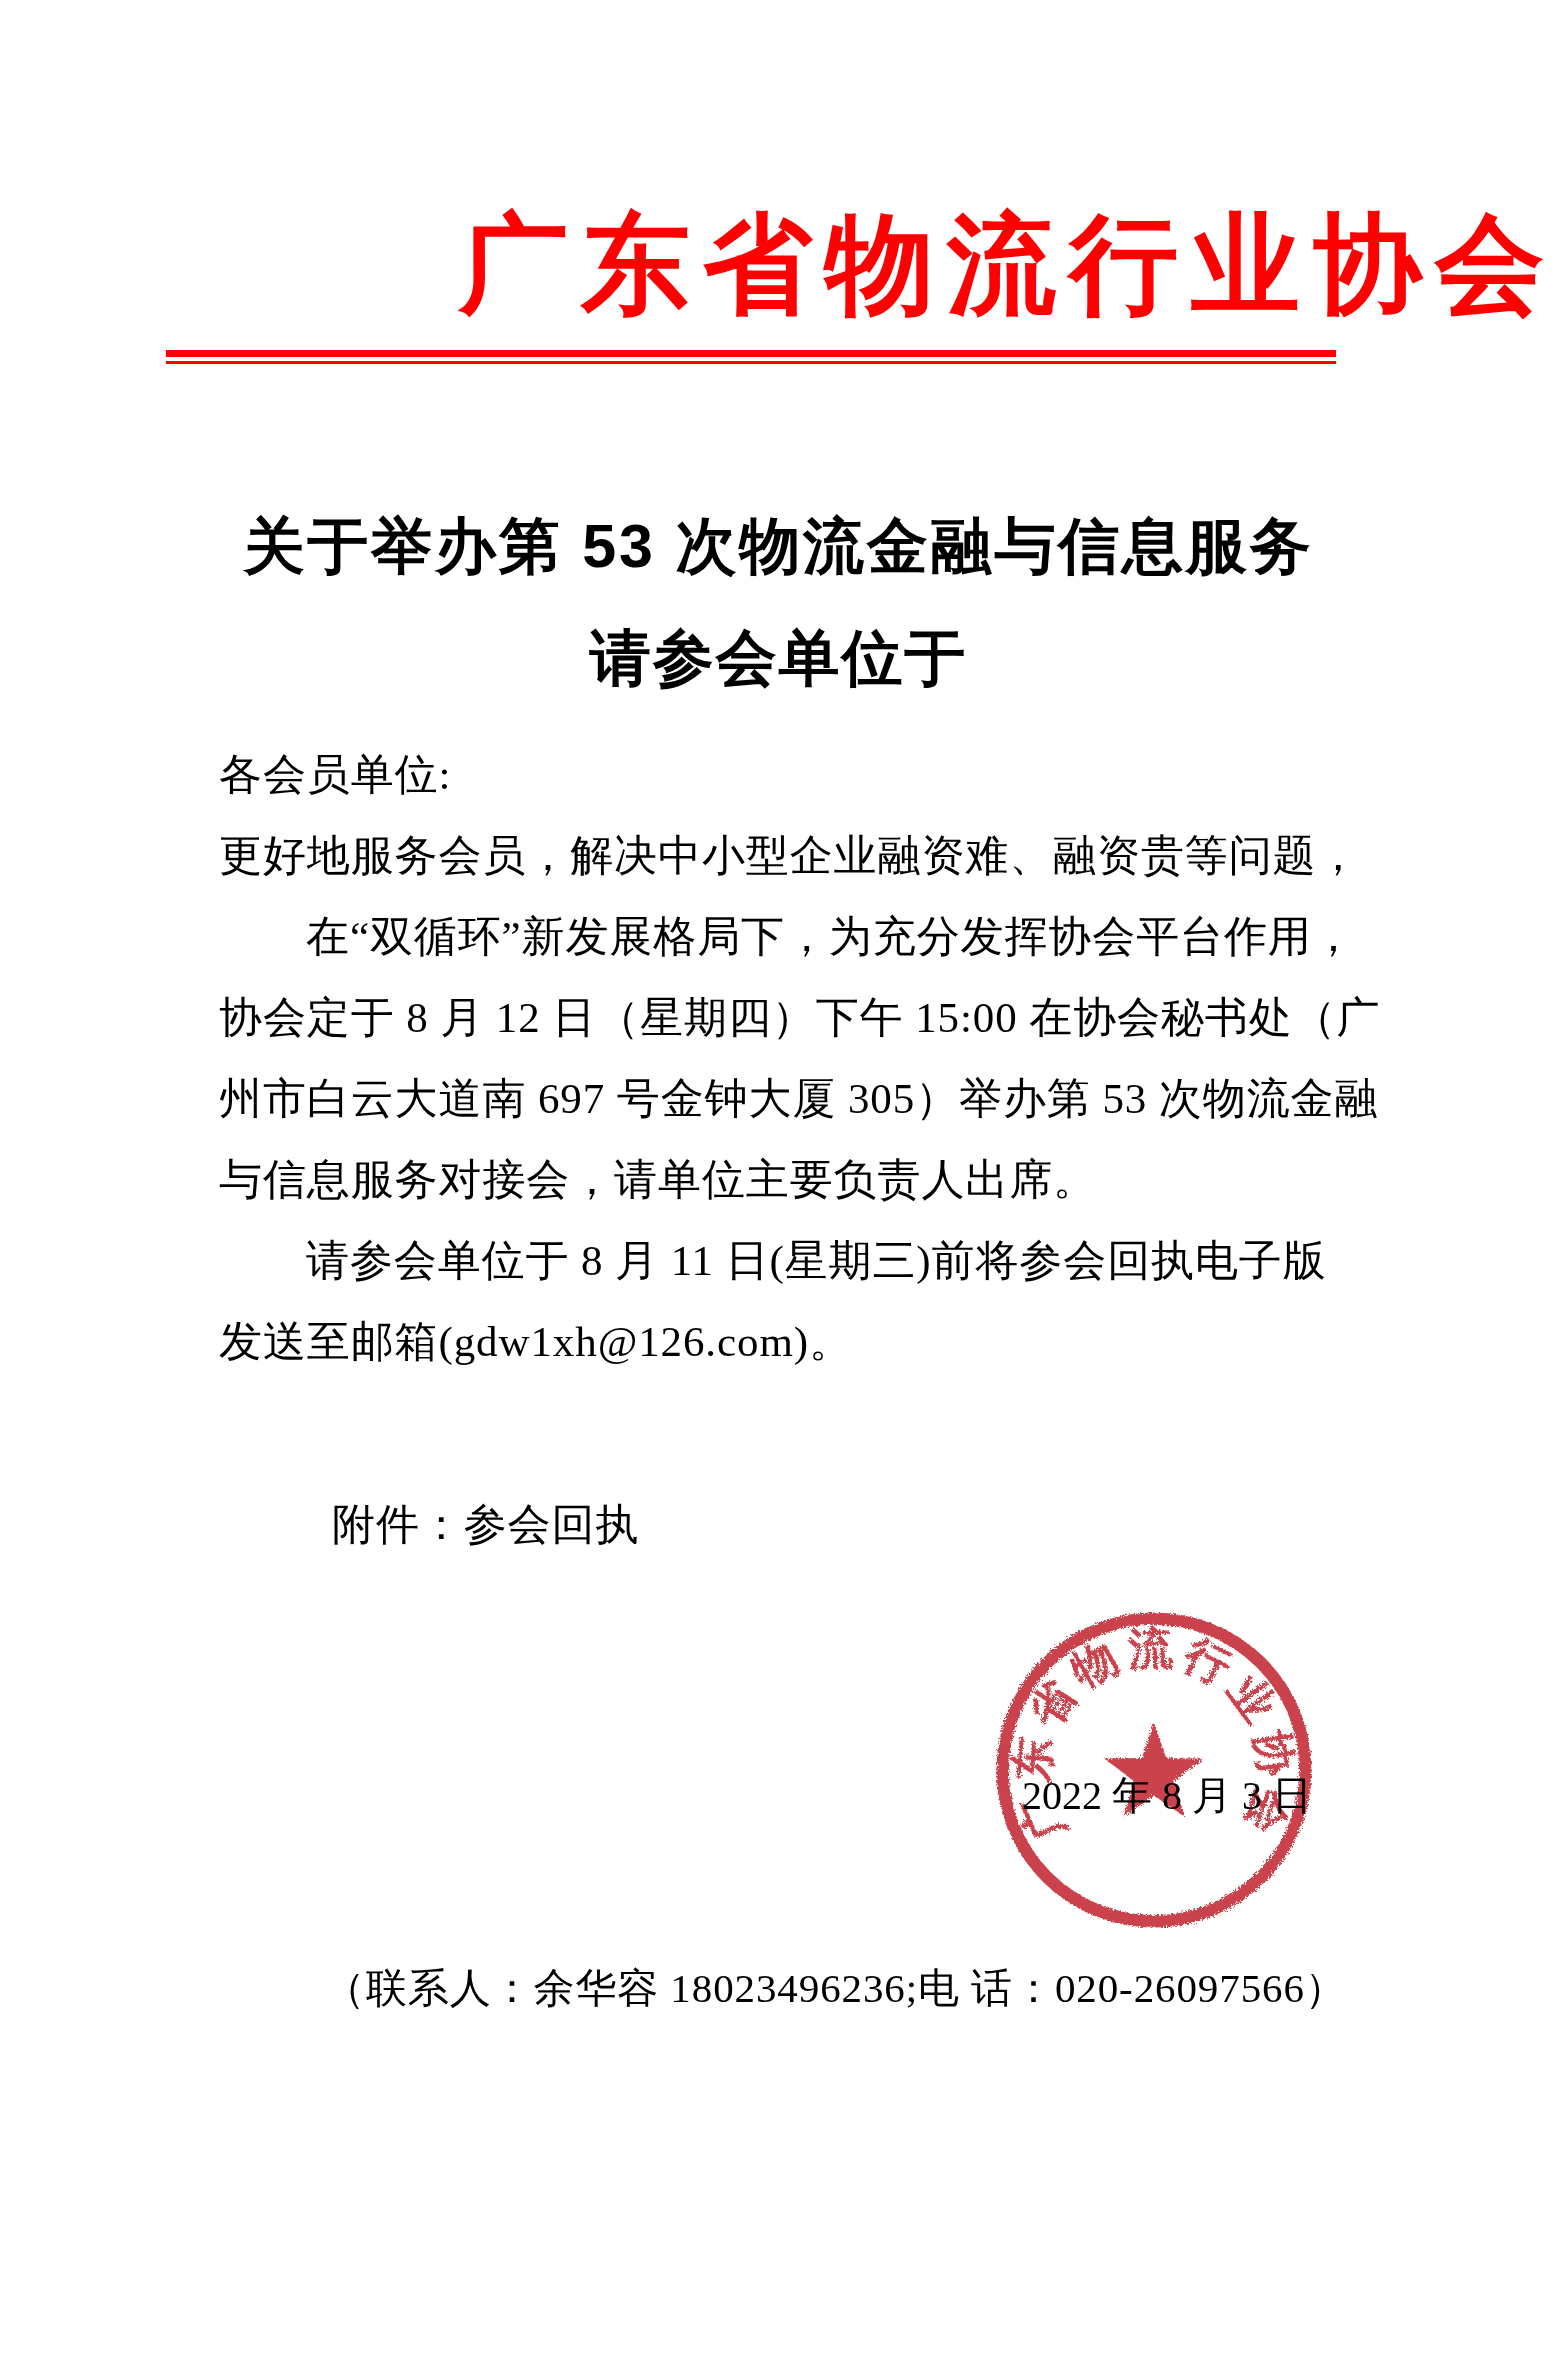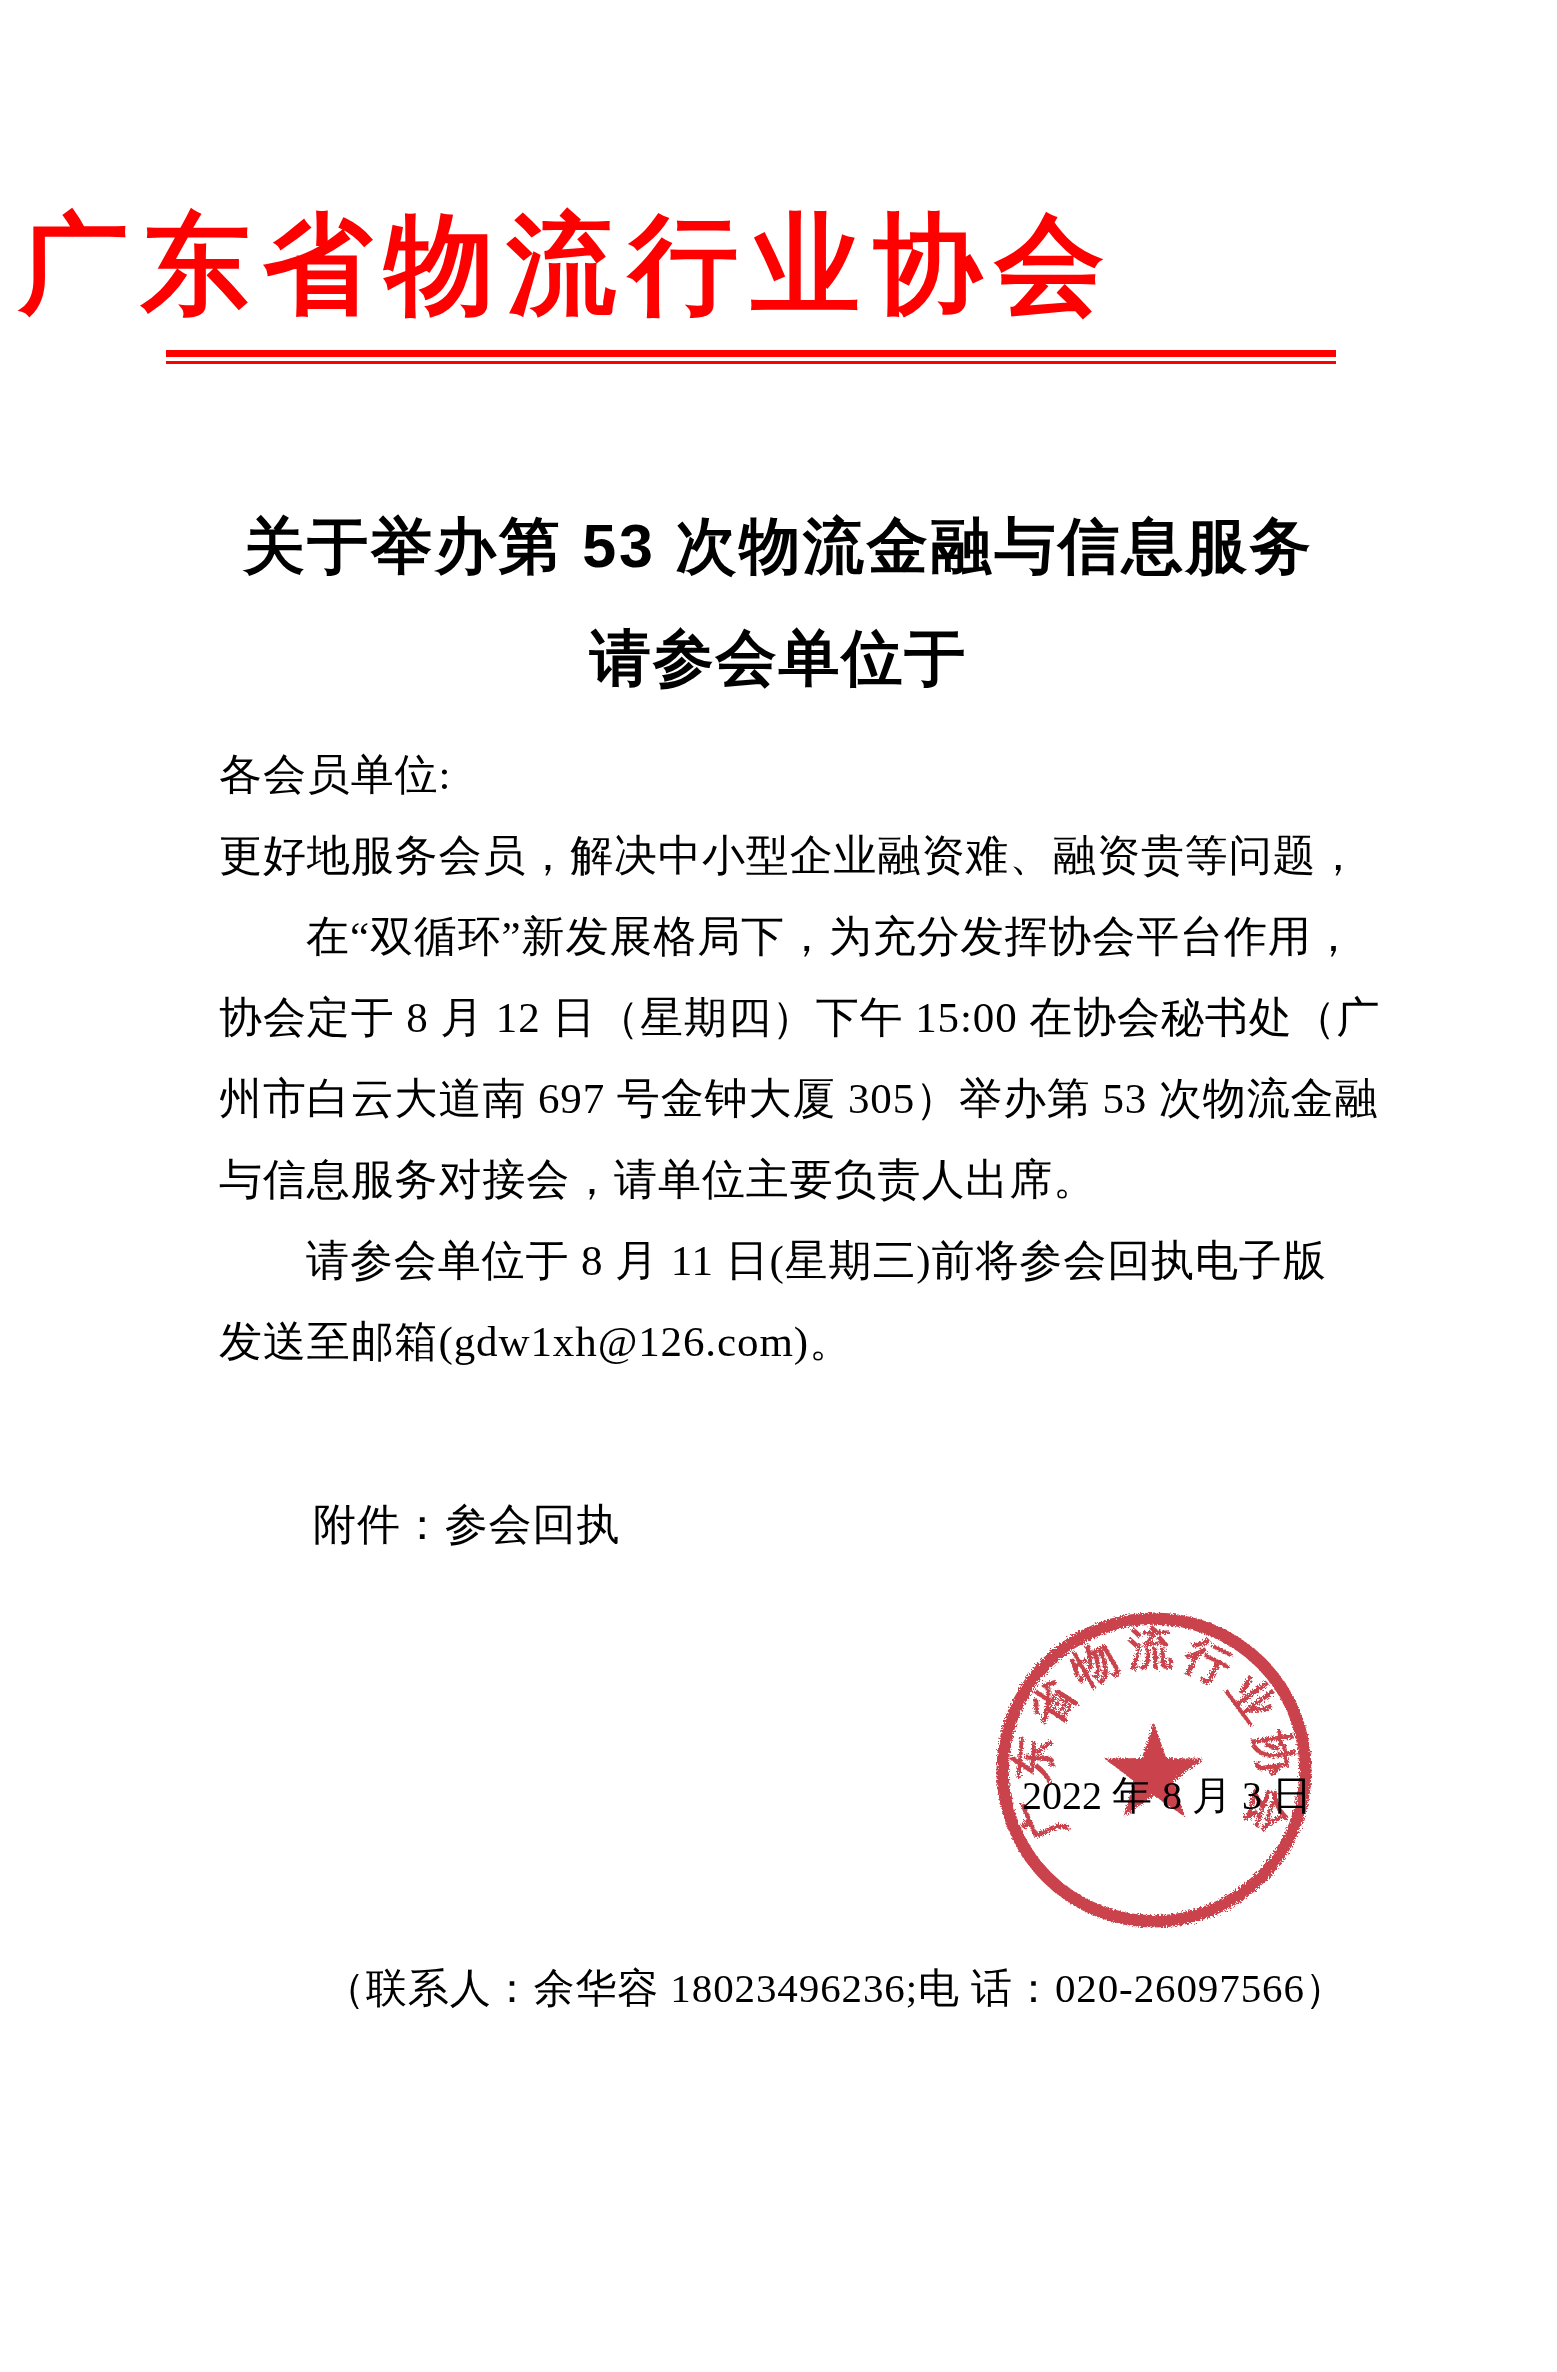--- a/index.html
+++ b/index.html
@@ -9,21 +9,21 @@
     margin:0 auto;
     background:#ffffff;
     font-family:"Liberation Serif","DejaVu Serif",serif;
     color:#000;
     overflow:hidden;
   }
   .abs{position:absolute;}
 
   .org-name{
     left:0;width:100%;top:209px;
-    text-align:left;
+    text-align:right;
     font-size:109px;line-height:1.05;
     font-weight:bold;
     color:#ff0000;
     letter-spacing:13px;
     text-indent:19px;
     white-space:nowrap;
   }
   .rule{left:166px;width:1170px;background:#ff0000;}
   .rule-thick{top:350px;height:6.6px;}
   .rule-thin{top:361px;height:2.8px;}
@@ -43,21 +43,21 @@
   .body-block{
     left:219px;top:734px;width:1130px;
     font-size:43px;line-height:81px;
     letter-spacing:0.9px;
     white-space:nowrap;
   }
   .body-line{height:81px;}
   .indent{padding-left:87px;}
 
   .attachment{
-    left:313px;top:1499px;
+    left:332px;top:1499px;
     font-size:43px;line-height:1.2;
     letter-spacing:0.9px;white-space:nowrap;
   }
 
   .seal{
     left:996px;top:1612px;width:316px;height:316px;
     z-index:1;
   }
   .issue-date{
     left:1022px;top:1772px;

